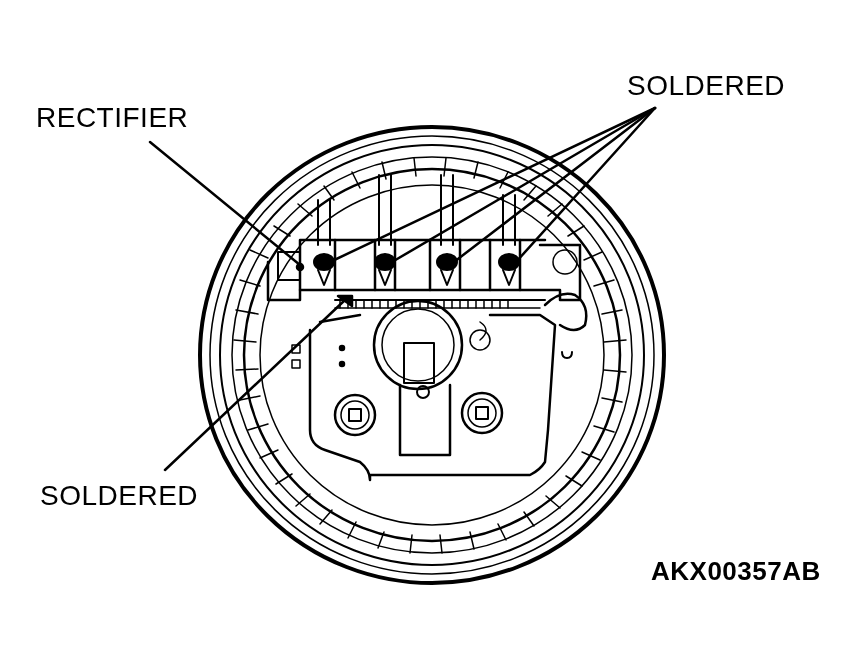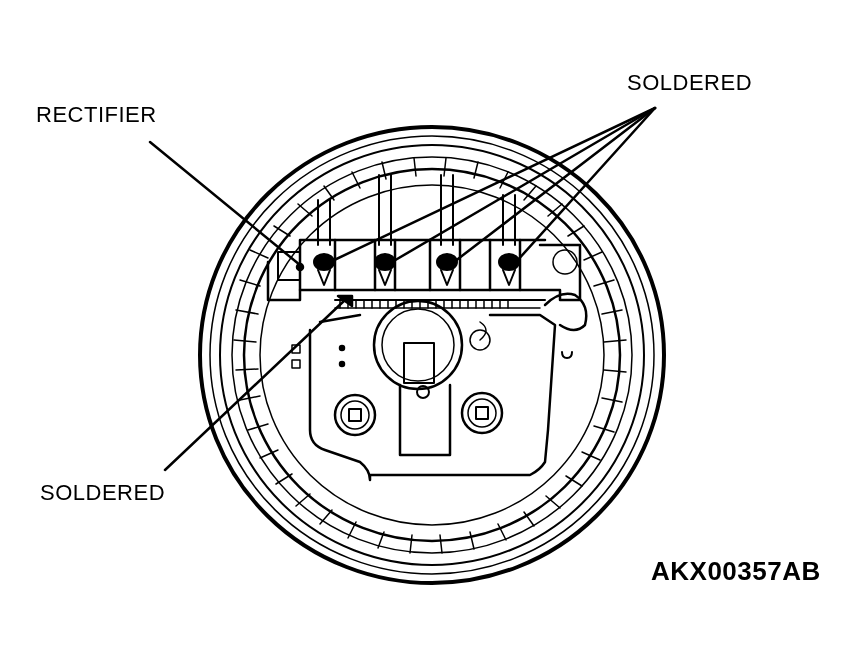--- a/index.html
+++ b/index.html
@@ -1,17 +1,17 @@
 <!DOCTYPE html>
 <html><head>
 <meta charset="utf-8">
 <style>
   html, body { margin: 0; padding: 0; background: #ffffff; }
   body { width: 866px; height: 658px; position: relative; overflow: hidden; font-family: "Liberation Sans", sans-serif; color: #000; }
-  .label { position: absolute; font-size: 22px; letter-spacing: 0.5px; white-space: nowrap; }
+  .label { position: absolute; font-size: 28px; letter-spacing: 0.5px; white-space: nowrap; }
   .code { position: absolute; font-size: 26px; font-weight: bold; white-space: nowrap; letter-spacing: 0.5px; text-align: center; }
   svg.drawing { position: absolute; left: 0; top: 0; }
 </style>
 </head>
 <body>
 
 <svg class="drawing" width="866" height="658" viewBox="0 0 866 658" xmlns="http://www.w3.org/2000/svg" fill="none" stroke="#000" stroke-linecap="round" stroke-linejoin="round">
 
   <g>
     <ellipse cx="432" cy="355" rx="232" ry="228" stroke-width="4"></ellipse>

